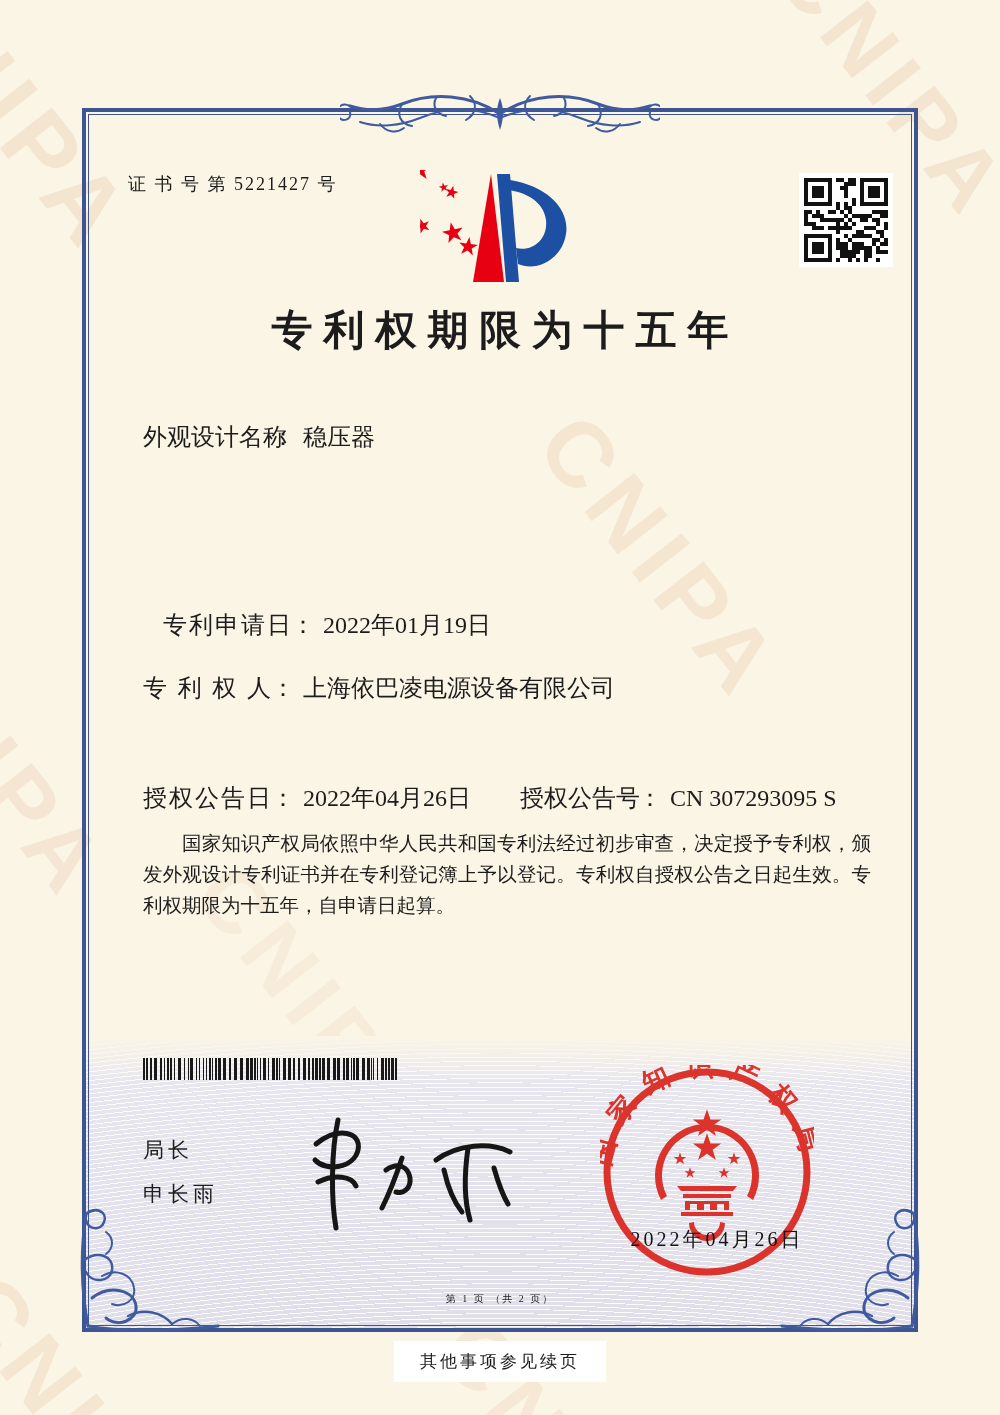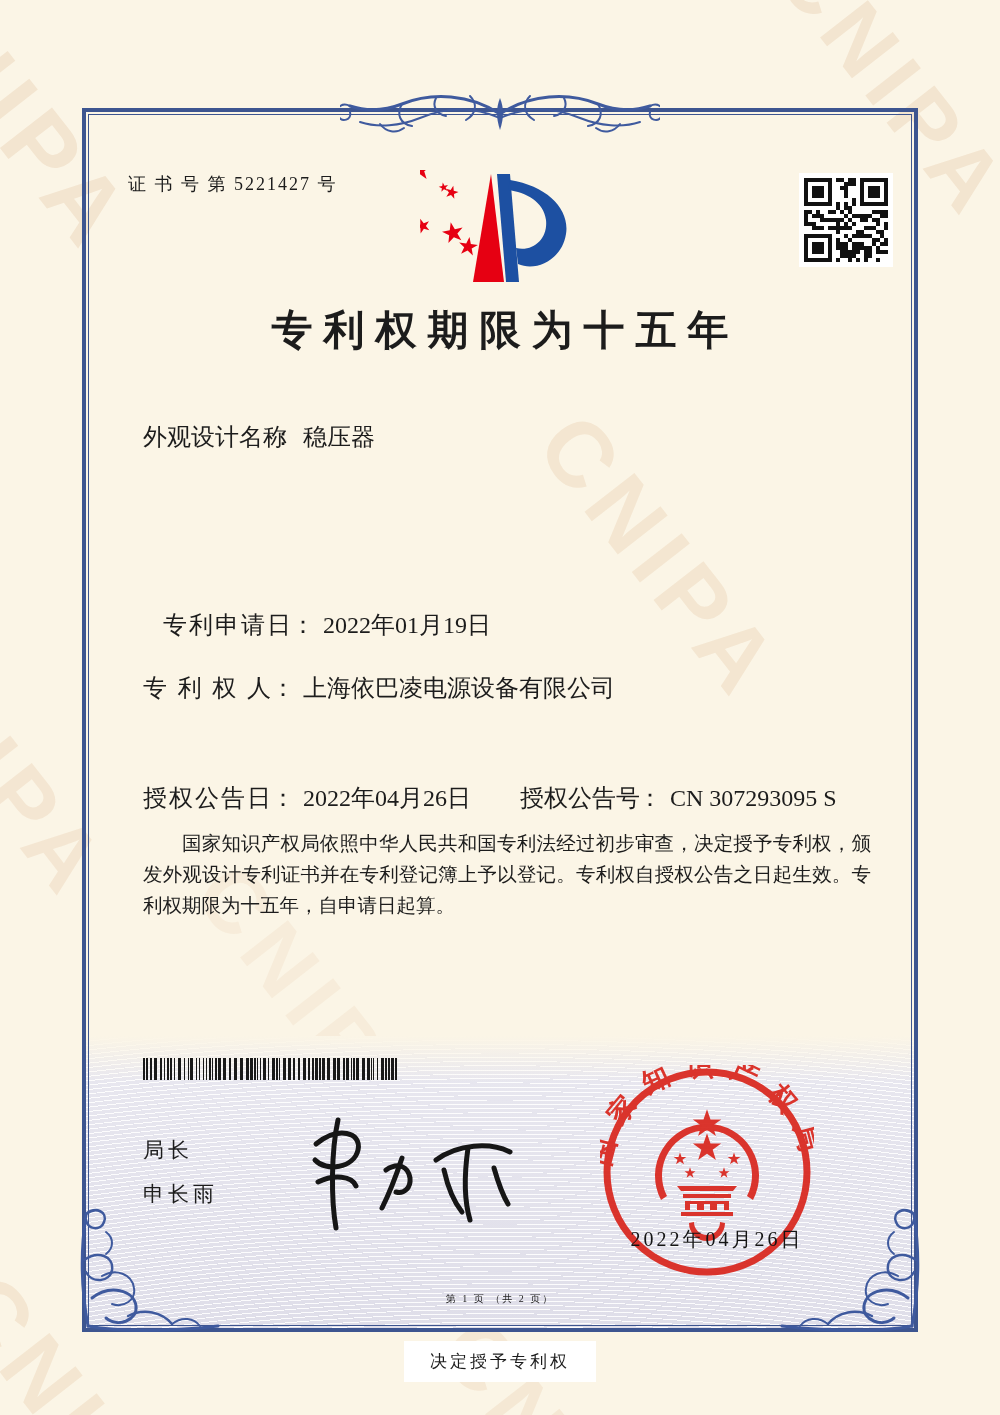--- a/index.html
+++ b/index.html
@@ -528,15 +528,15 @@
         <path d="M-30,14 L30,14 L26,19 L-26,19 Z"></path>
         <rect x="-24" y="22" width="48" height="4"></rect>
         <path d="M-22,29 h44 v9 h-5 v-6 h-7 v6 h-7 v-6 h-6 v6 h-7 v-6 h-7 v6 h-5 Z"></path>
         <rect x="-26" y="40" width="52" height="4"></rect>
         <path d="M-13,50 a13 13 0 0 0 26,0 l5,1 a18 18 0 0 1 -36,0 Z"></path>
       </g>
     </svg>
     <div class="seal-date">2022年04月26日</div>
 
     <div class="page-info">第 1 页 （共 2 页）</div>
-    <div class="continuation">决定授予专利权</div>
+    <div class="continuation">其他事项参见续页</div>
   </div>
 </div>
 
 </body></html>

